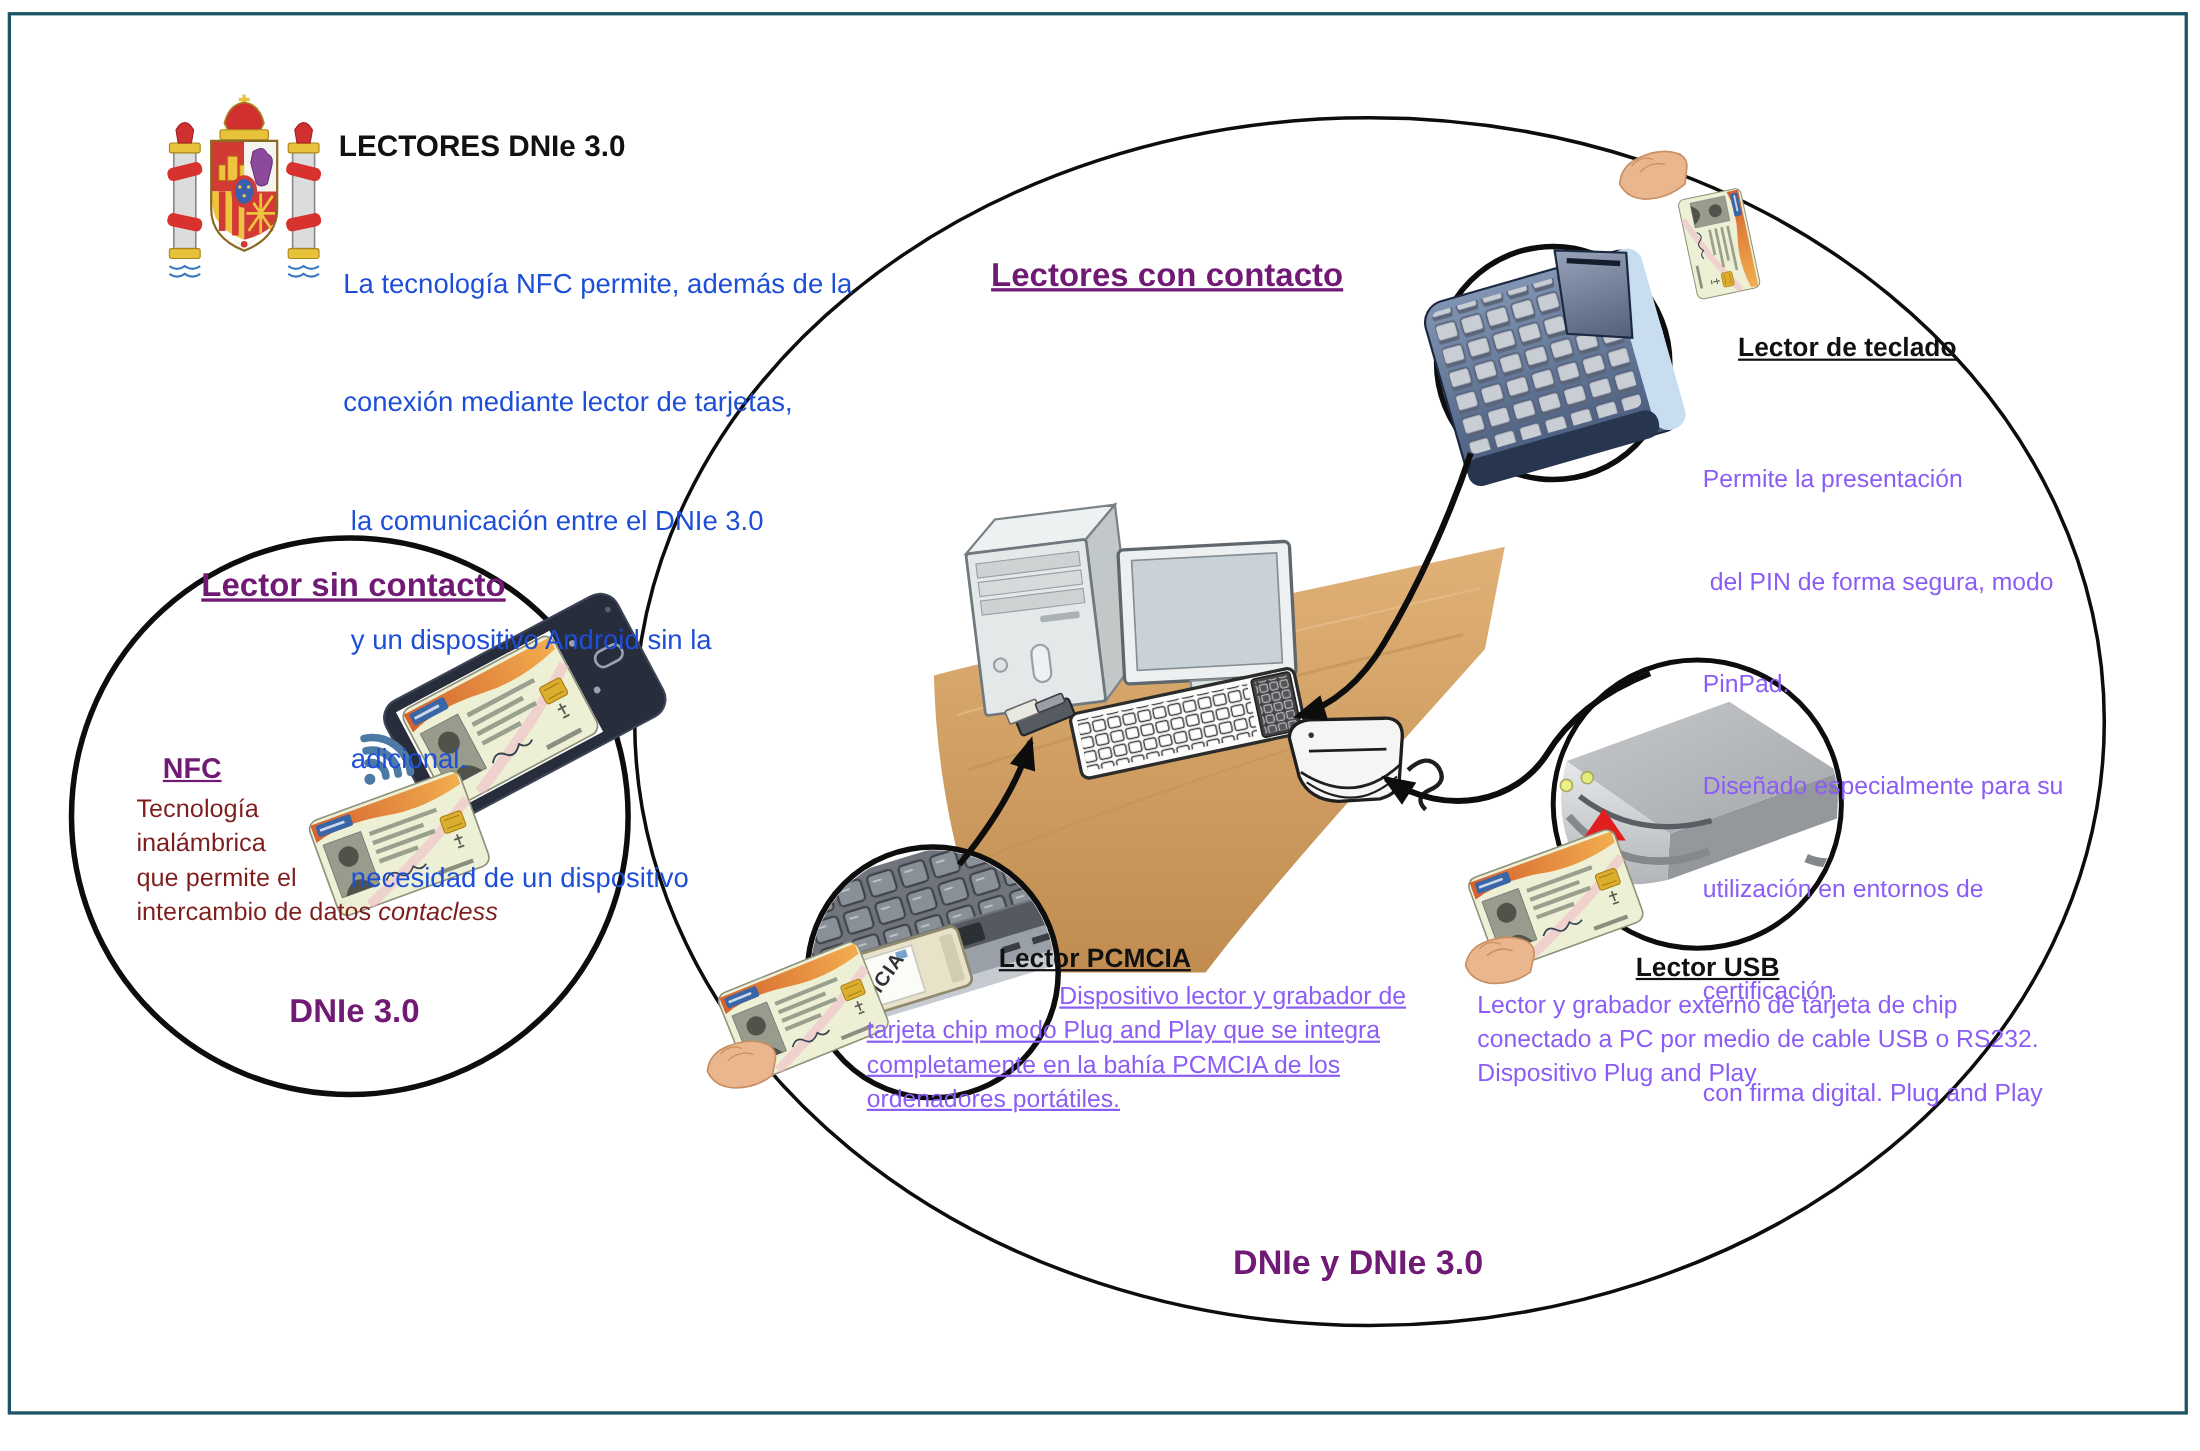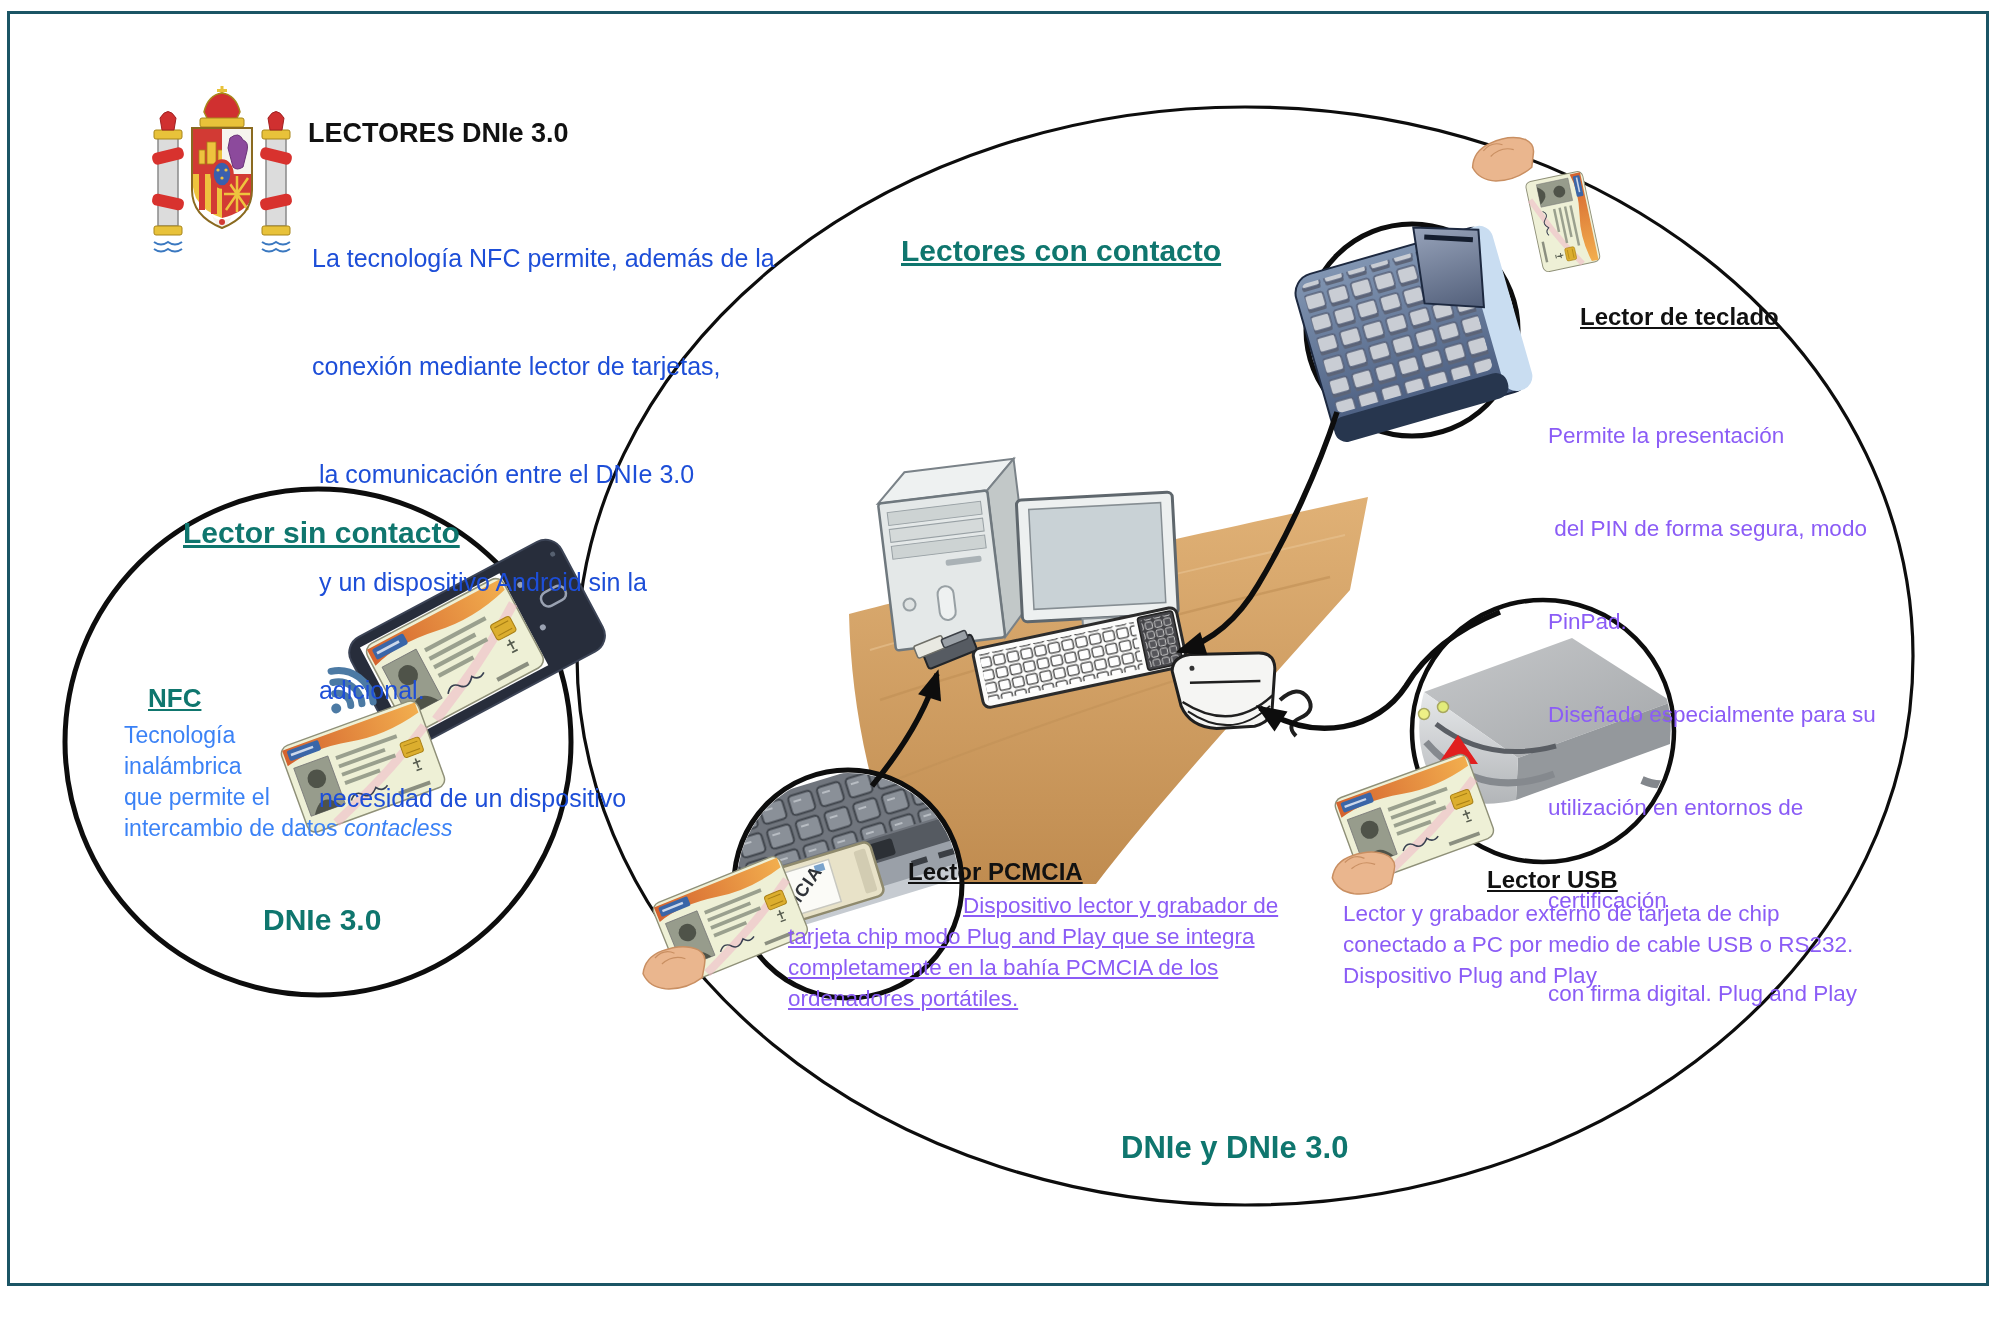--- a/index.html
+++ b/index.html
@@ -1,21 +1,21 @@
 <!DOCTYPE html>
 <html><head>
 <meta charset="utf-8">
 <style>
   html,body{margin:0;padding:0;background:#fff;font-family:"Liberation Sans",sans-serif;}
   #canvas{position:relative;width:2000px;height:1319px;background:#fff;overflow:hidden;}
   .frame{position:absolute;left:7px;top:11px;width:1976px;height:1269px;border:3px solid #1b5565;}
   svg.layer{position:absolute;left:0;top:0;}
-  .txt{position:absolute;color:#3b82f6;z-index:5;}
+  .txt{position:absolute;color:#7f1d1d;z-index:5;}
   .pre{white-space:pre;}
-  .teal{color:#0f766e;font-weight:bold;}
+  .teal{color:#701a75;font-weight:bold;}
   .u{text-decoration:underline;}
   .hdr-title{font-size:27px;font-weight:bold;color:#111;}
   .hdr-para{font-size:25px;line-height:36px;color:#1d4ed8;}
   .circle-title{font-size:30px;}
   .nfc-label{font-size:26px;}
   .nfc-para{font-size:23px;line-height:31px;}
   .big-label{font-size:30px;}
   .reader-title{font-size:24px;font-weight:bold;color:#111;text-decoration:underline;}
   .reader-para{font-size:22.5px;line-height:31px;color:#8b5cf6;}
   .indent-first{padding-left:175px;}

